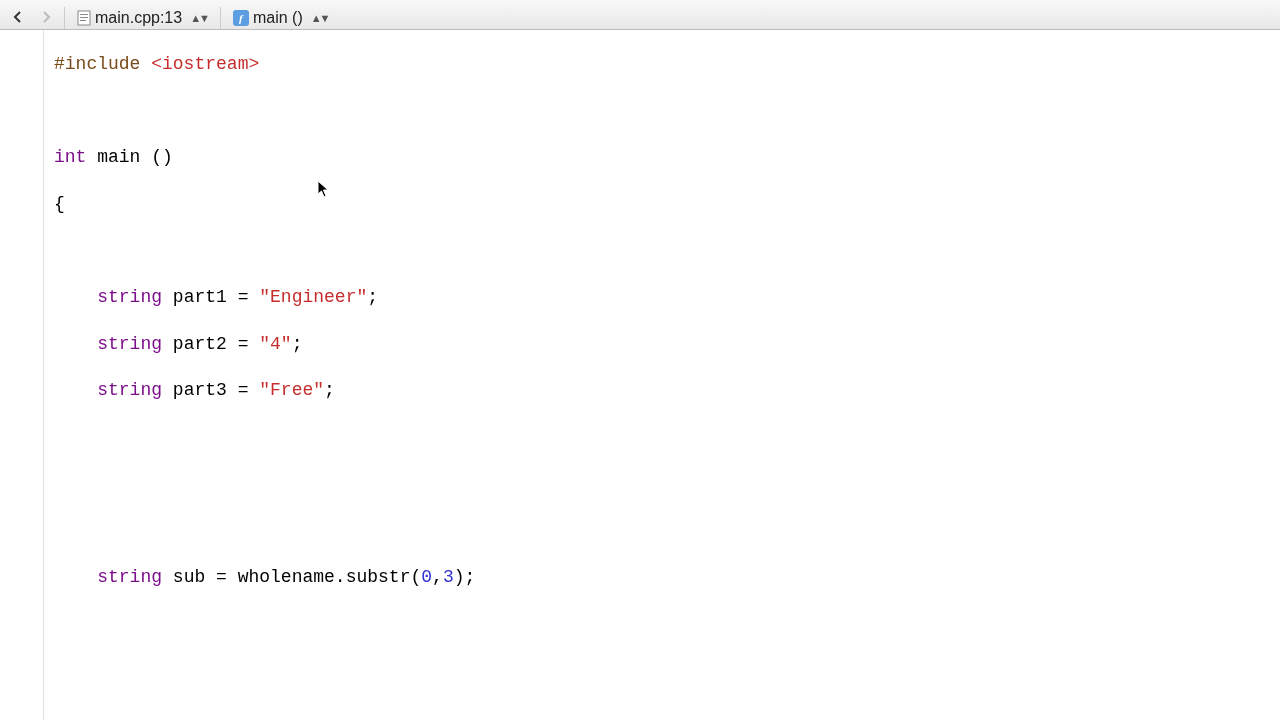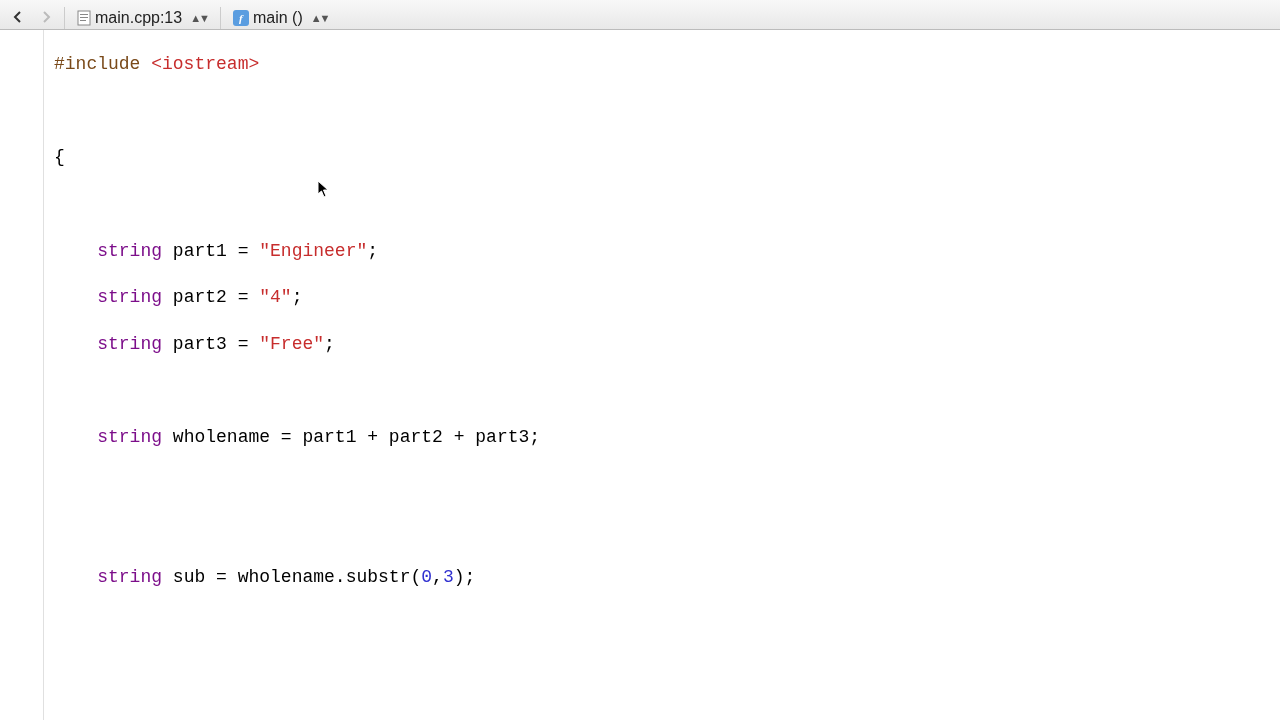--- a/index.html
+++ b/index.html
@@ -136,27 +136,27 @@
     <span>main ()</span>
     <span class="updown">▲▼</span>
   </div>
 </div>
 
 <div class="editor">
   <div class="gutter"></div>
   <div class="code">
 <div class="line"><span class="pp">#include </span><span class="ppinc">&lt;iostream&gt;</span></div>
 <div class="line"></div>
+<div class="line"><span class="type">int</span><span> main ()</span></div>
 <div class="line"><span>{</span></div>
 <div class="line"></div>
 <div class="line">    <span class="type">string</span><span> part1 = </span><span class="str">"Engineer"</span><span>;</span></div>
 <div class="line">    <span class="type">string</span><span> part2 = </span><span class="str">"4"</span><span>;</span></div>
 <div class="line">    <span class="type">string</span><span> part3 = </span><span class="str">"Free"</span><span>;</span></div>
 <div class="line"></div>
-<div class="line">    <span class="type">string</span><span> wholename = part1 + part2 + part3;</span></div>
 <div class="line"></div>
 <div class="line"></div>
 <div class="line">    <span class="type">string</span><span> sub = wholename.substr(</span><span class="num">0</span><span>,</span><span class="num">3</span><span>);</span></div>
 
 
 
 
 
 
 

